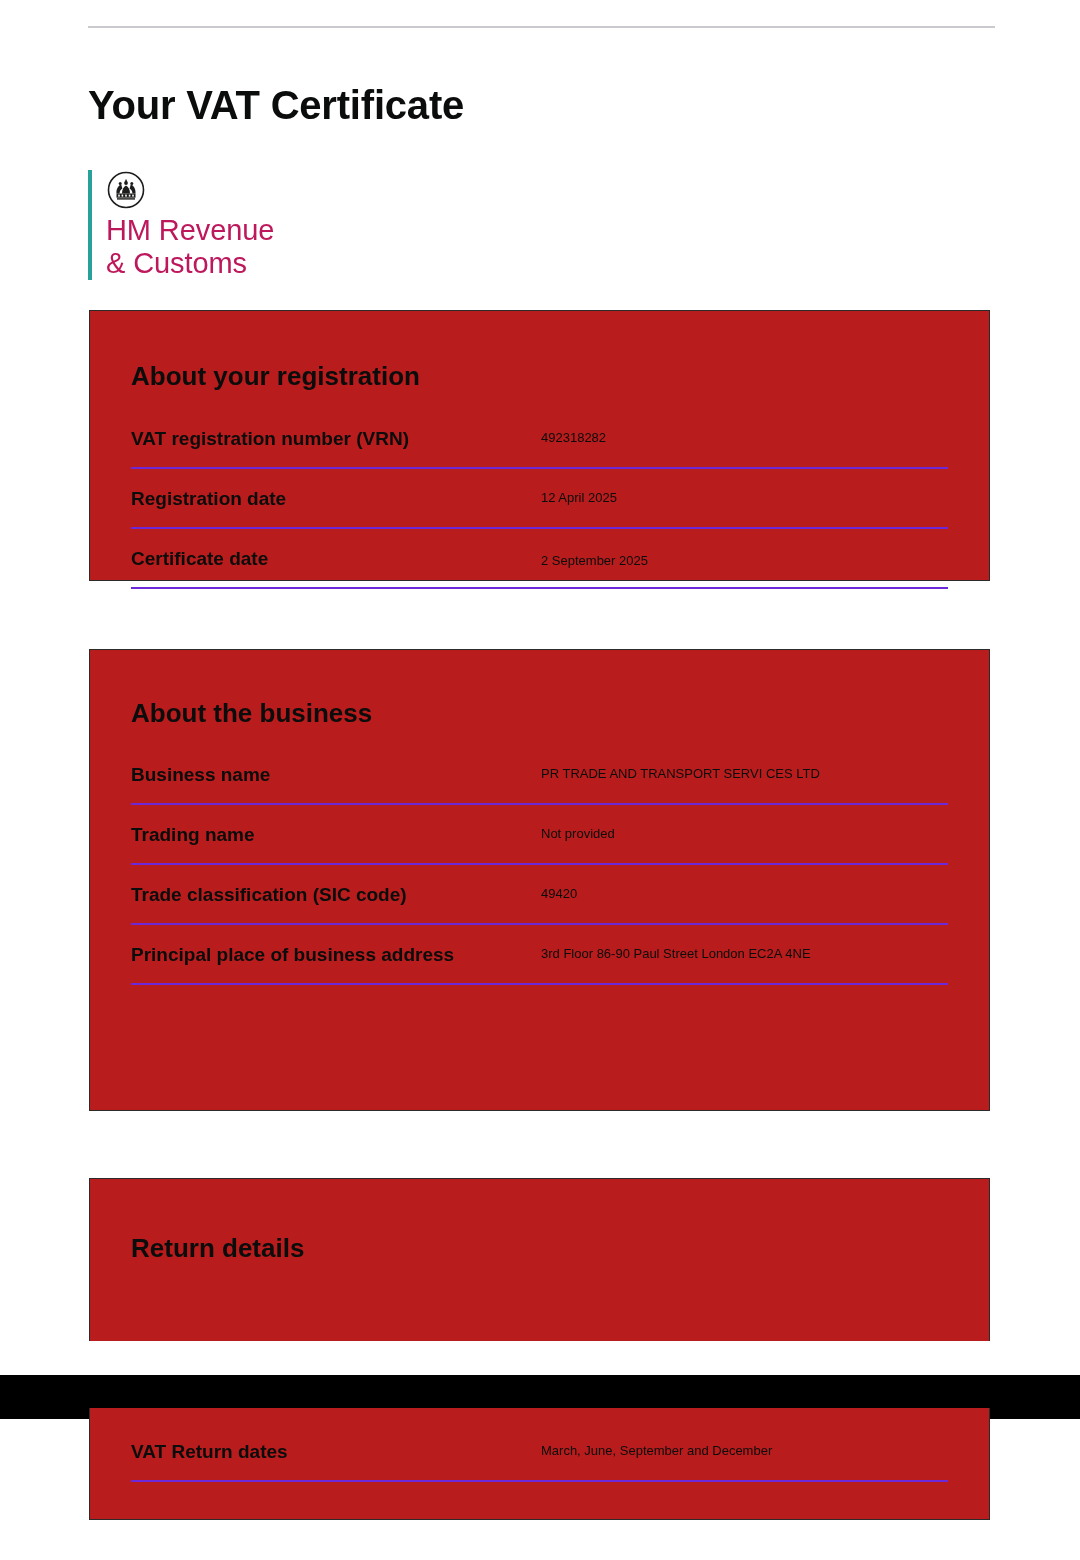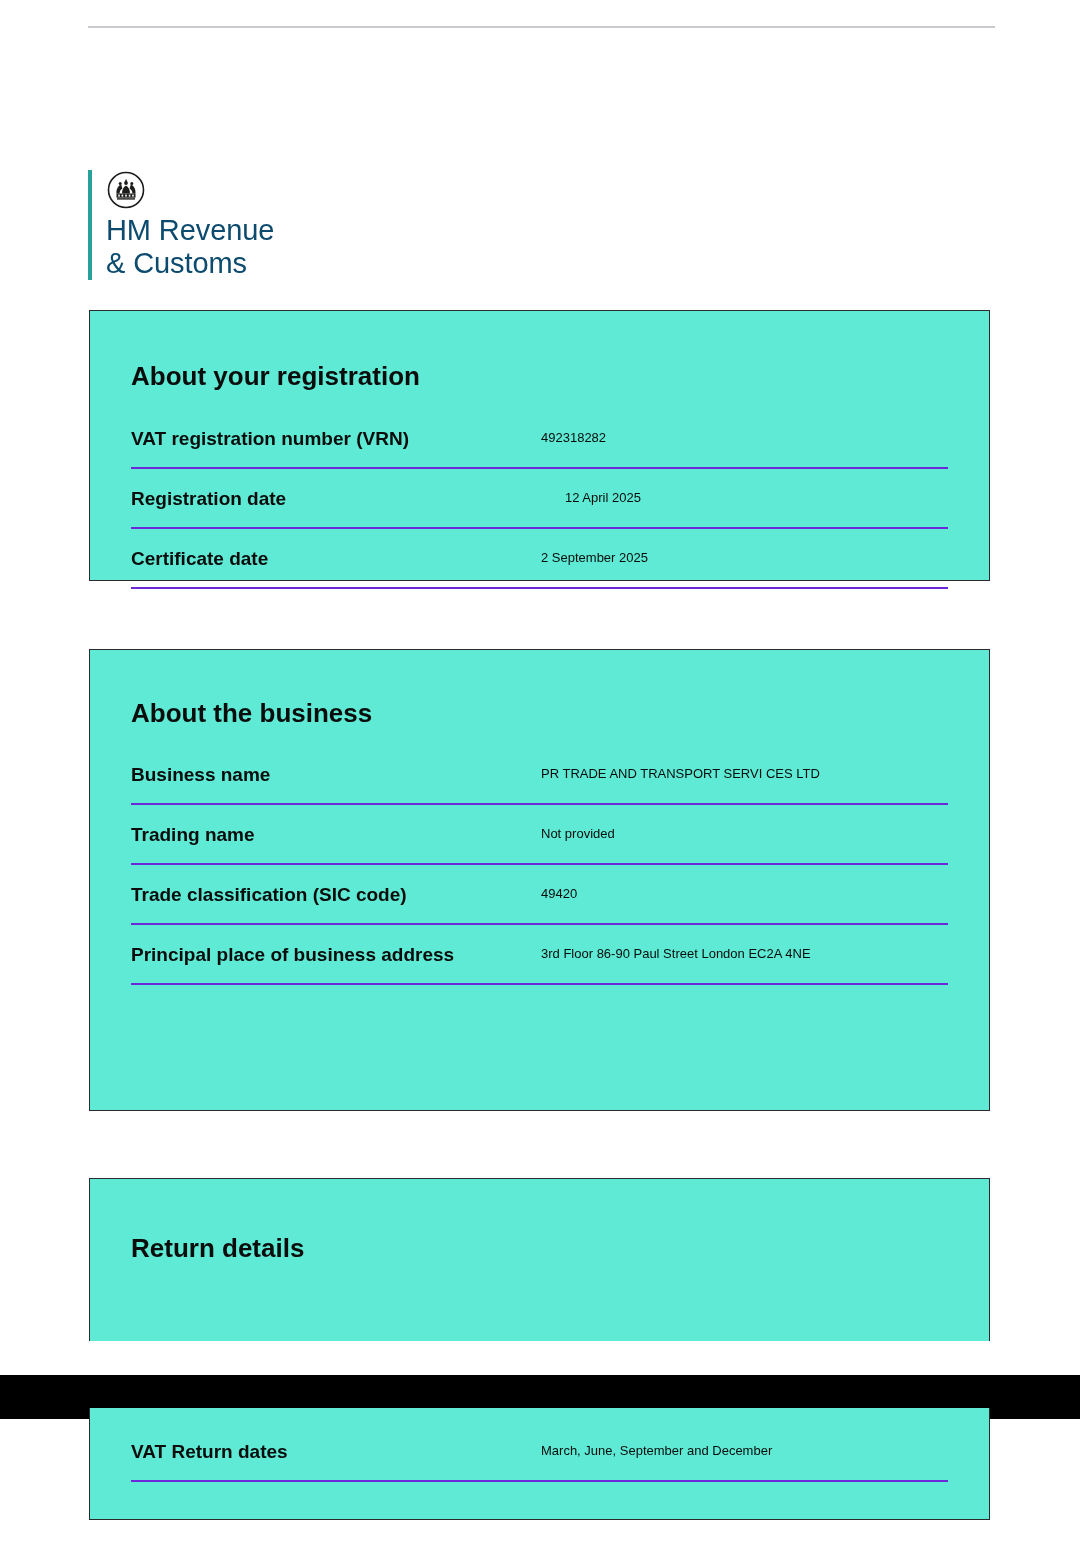--- a/index.html
+++ b/index.html
@@ -30,30 +30,30 @@
   
   .logo{
     position:absolute;left:88px;top:170px;
     display:flex;flex-direction:row;align-items:stretch;
   }
   .logo-bar{width:4px;background:#28a19b;flex:0 0 4px;}
   .logo-body{padding-left:14px;display:flex;flex-direction:column;}
   .crown-wrap{height:40px;display:flex;align-items:flex-start;}
   .logo-text{
     font-size:29px;line-height:33px;font-weight:400;
-    color:#0c4a6e;letter-spacing:-0.1px;
+    color:#be185d;letter-spacing:-0.1px;
     padding-top:4px;
   }
   .logo-text div{white-space:nowrap;}
 
   
   .card{
     position:absolute;left:89px;width:901px;
     border:1px solid #2b2b2b;
-    background:#5eead4;
+    background:#b91c1c;
     box-sizing:border-box;
   }
   .card-inner{padding:0 41px;}
   .card-heading{
     font-size:26px;line-height:30px;font-weight:700;color:#0b0c0c;
     padding-top:0;
   }
 
   .row{
     display:flex;flex-direction:row;align-items:flex-start;
@@ -66,22 +66,22 @@
   }
   .row-val{
     flex:1 1 auto;
     font-size:13px;line-height:23px;font-weight:400;color:#0b0c0c;
   }
 
   
   #card-registration{top:310px;height:271px;}
   #card-registration .card-heading{margin-top:50px;}
   #card-registration .row{margin-top:35px;}
-  #card-registration .row:nth-of-type(2){margin-top:17px;gap:24px;}
-  #card-registration .row:nth-of-type(3){margin-top:17px;}
+  #card-registration .row:nth-of-type(2){margin-top:17px;}
+  #card-registration .row:nth-of-type(3){margin-top:17px;align-items:flex-end;}
 
   
   #card-business{top:649px;height:462px;}
   #card-business .card-heading{margin-top:48px;}
   #card-business .row{margin-top:34px;}
   #card-business .row + .row{margin-top:17px;}
 
   
   #card-return{top:1178px;height:163px;border-bottom:none;}
   #card-return .card-heading{margin-top:54px;}
@@ -96,20 +96,21 @@
     background:#000000;
   }
 </style>
 </head>
 <body>
 
 <div class="page">
 
   <div class="top-rule"></div>
 
+  <h1 class="page-title">Your VAT Certificate</h1>
 
   <div class="logo">
     <div class="logo-bar"></div>
     <div class="logo-body">
       <div class="crown-wrap">
         <svg width="40" height="40" viewBox="0 0 40 40" aria-hidden="true">
           <circle cx="20" cy="20" r="17.5" fill="none" stroke="#1d1d1b" stroke-width="1.6"></circle>
 
           <rect x="10.5" y="23.5" width="19" height="4.2" fill="#1d1d1b"></rect>
 

